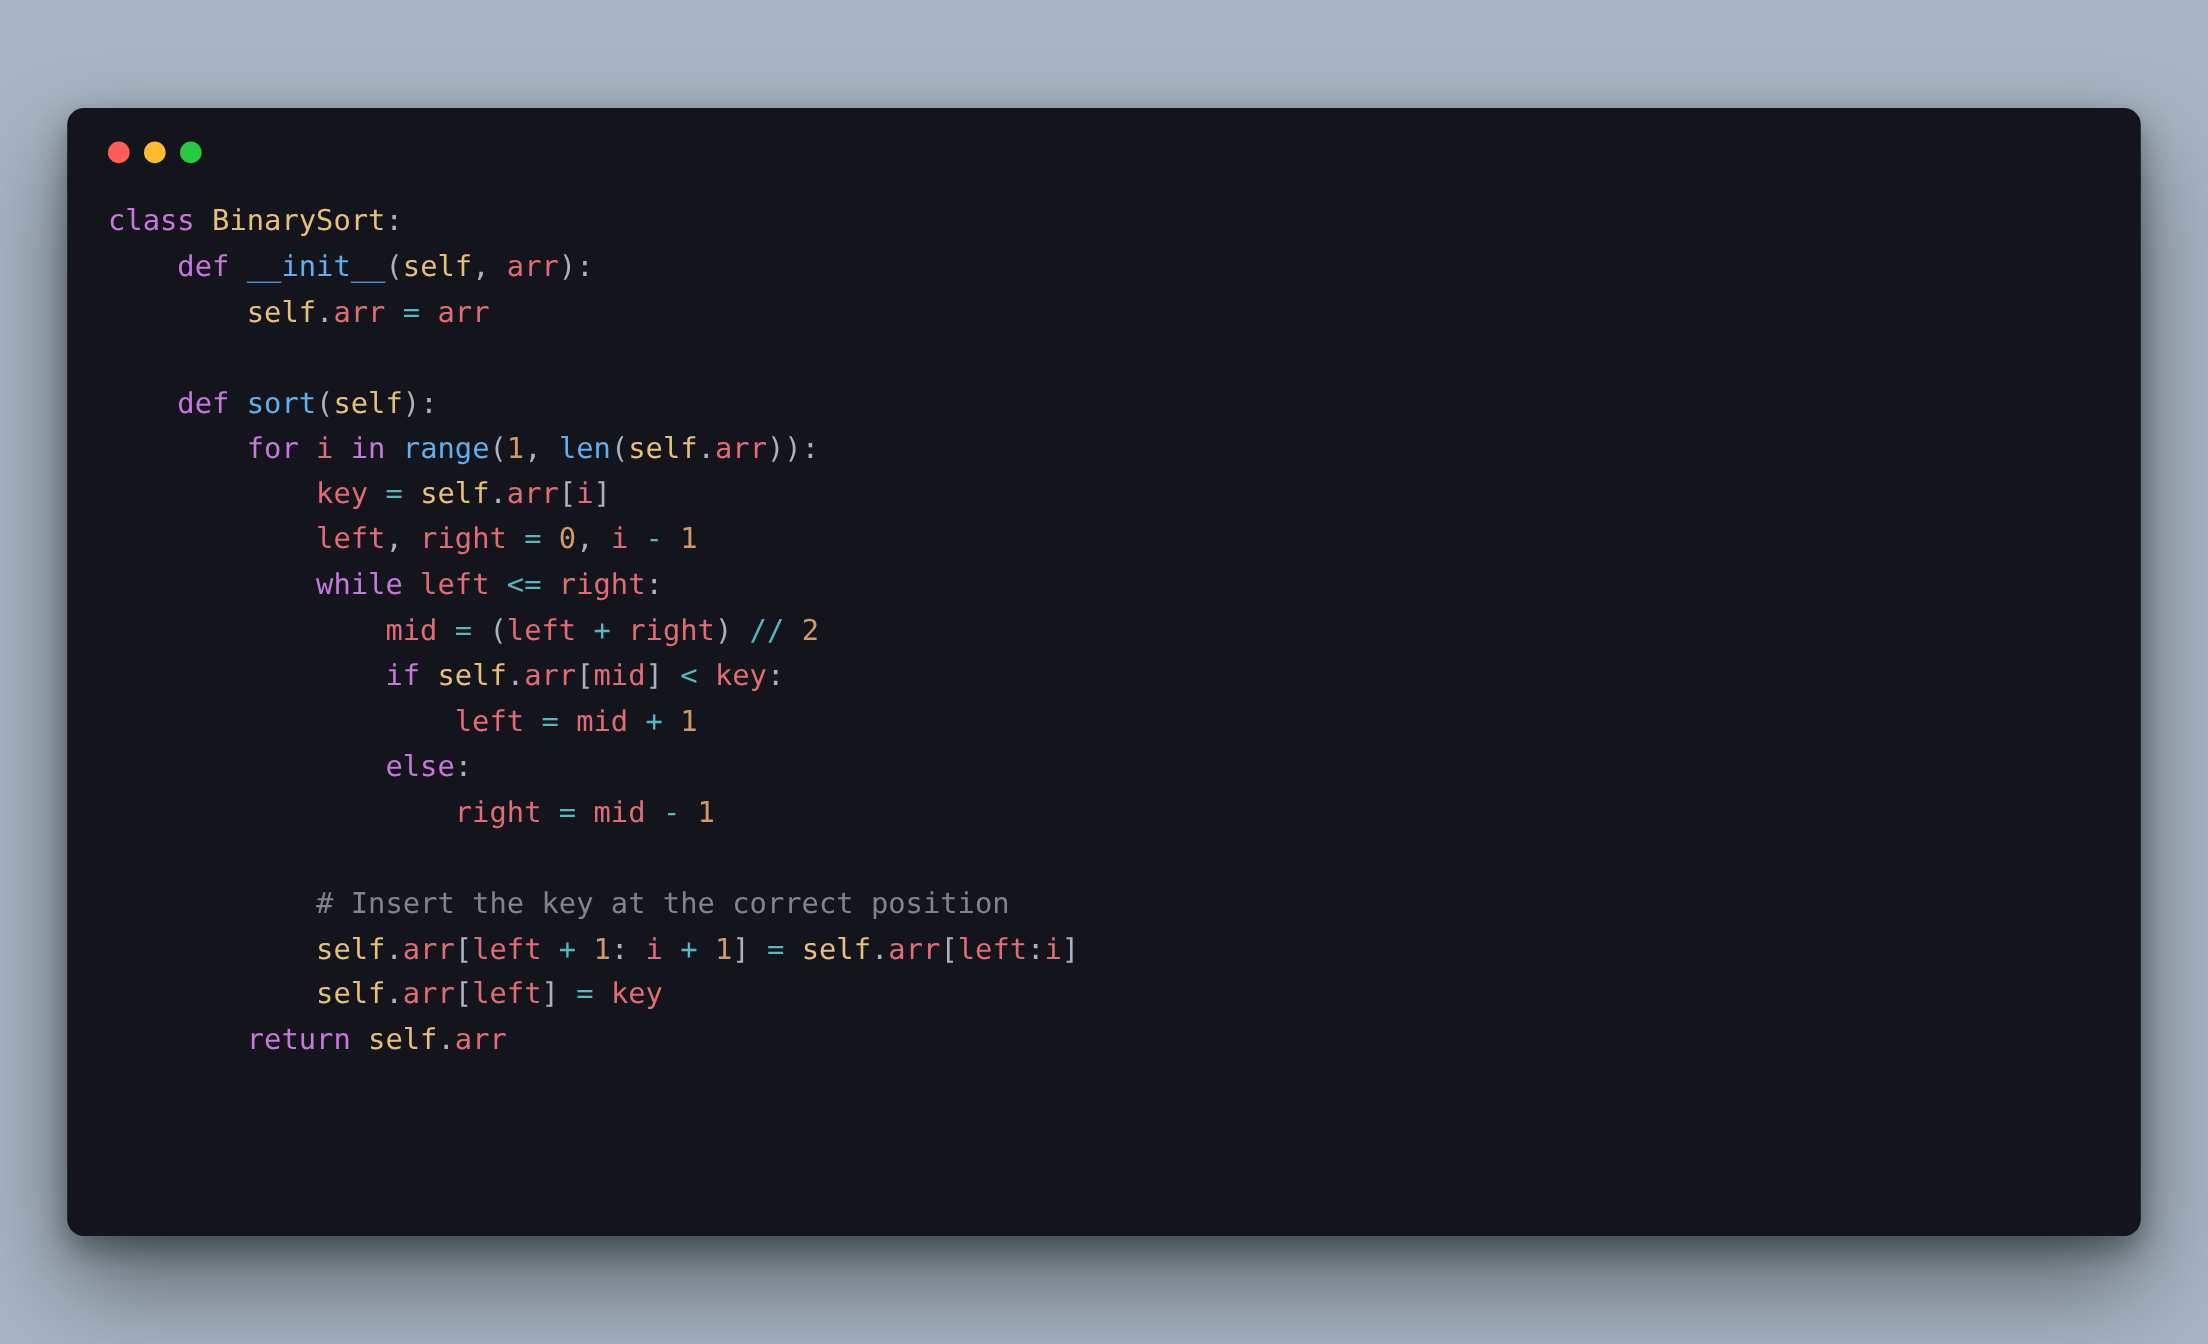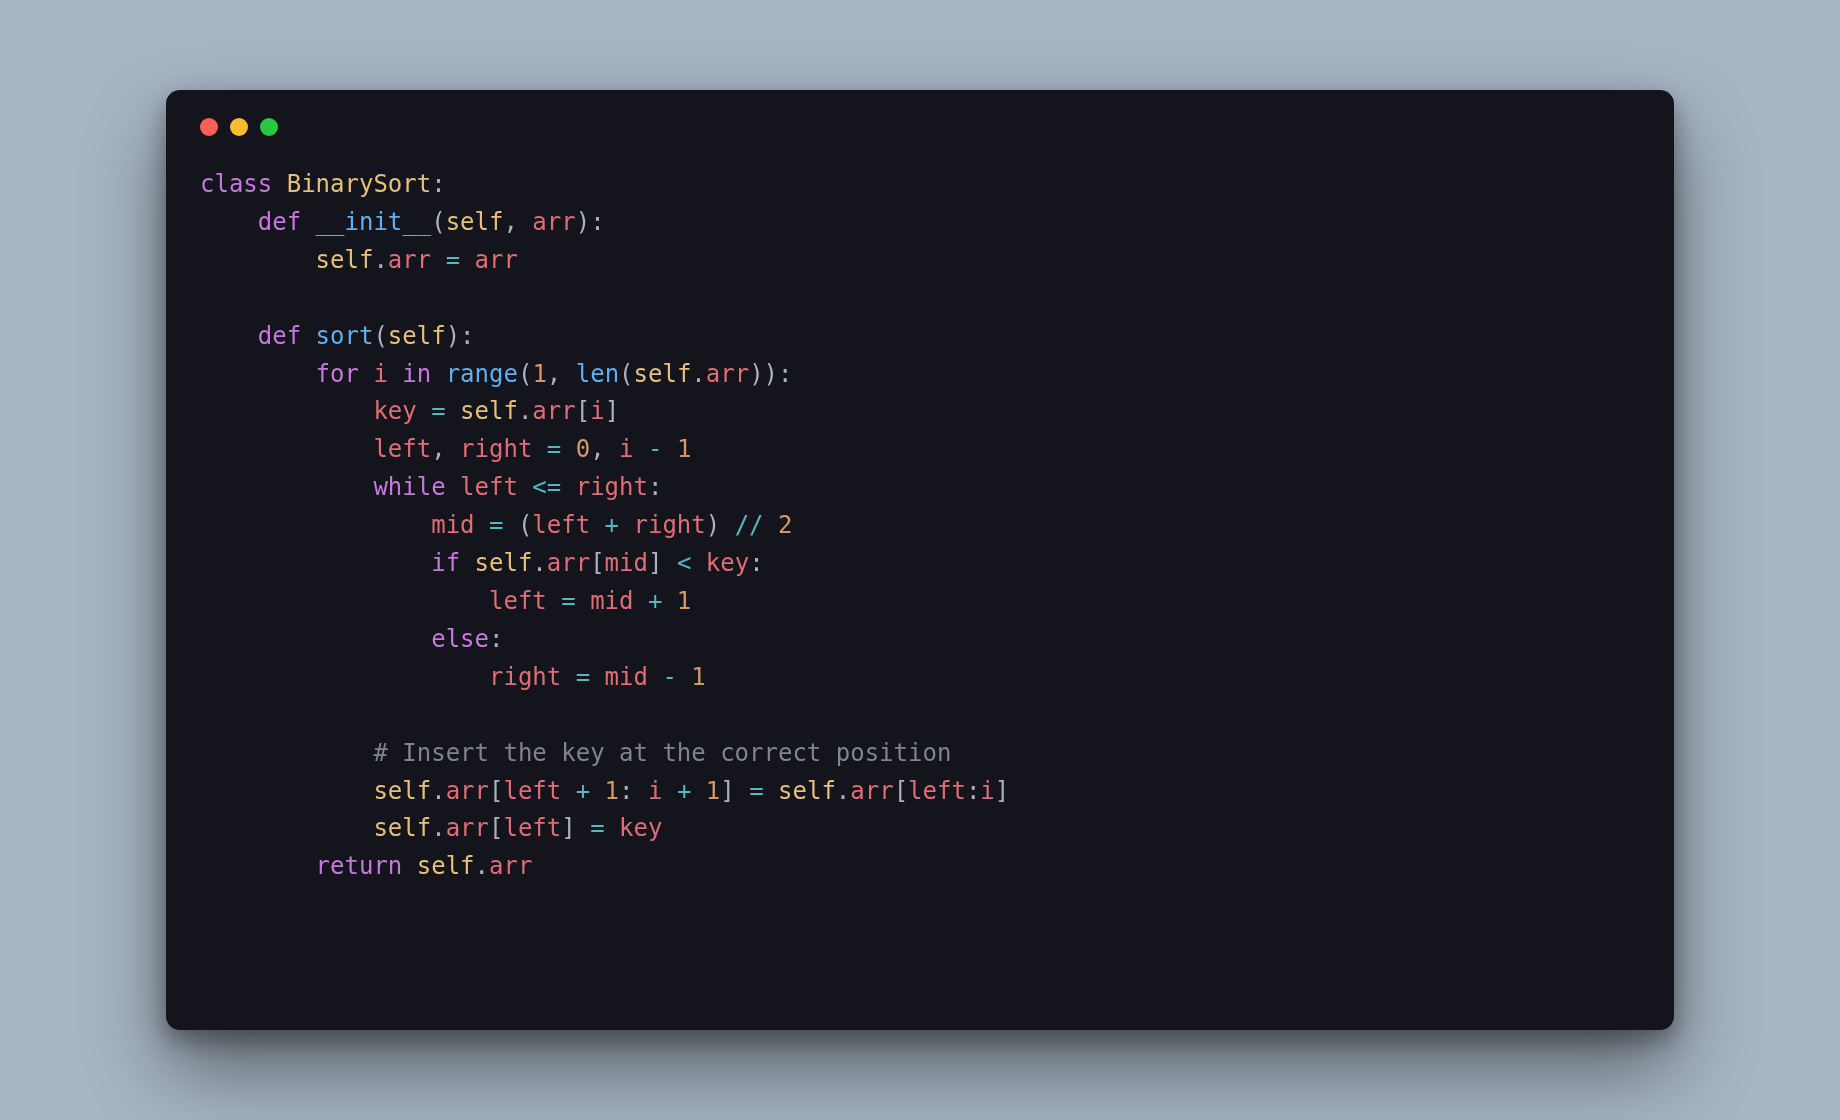--- a/index.html
+++ b/index.html
@@ -12,21 +12,21 @@
     overflow: hidden;
   }
   .stage {
     width: 1840px;
     height: 1120px;
     display: flex;
     align-items: center;
     justify-content: center;
   }
   .window {
-    width: 1508px;
+    width: 1728px;
     height: 940px;
     background: #14151c;
     border-radius: 14px;
     box-shadow: 0 40px 80px rgba(0,0,0,0.45), 0 10px 25px rgba(0,0,0,0.35);
     position: relative;
     box-sizing: border-box;
     padding: 28px 34px 30px 34px;
   }
   .traffic {
     display: flex;

